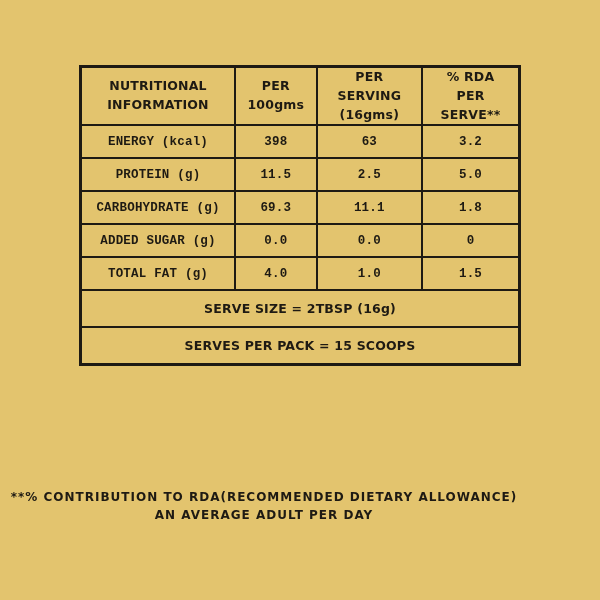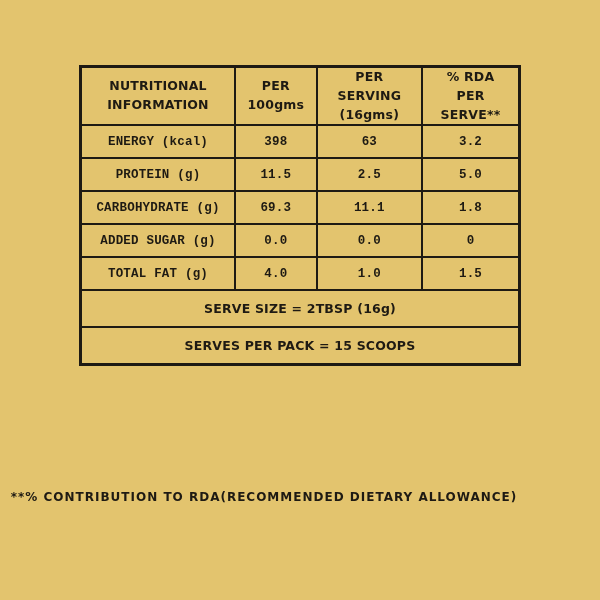--- a/index.html
+++ b/index.html
@@ -121,15 +121,16 @@
         <td colspan="4">SERVE SIZE = 2TBSP (16g)</td>
       </tr>
       <tr class="span-row">
         <td colspan="4">SERVES PER PACK = 15 SCOOPS</td>
       </tr>
     </tbody>
   </table>
 
   <div class="footnote">
     <div>**% CONTRIBUTION TO RDA(RECOMMENDED DIETARY ALLOWANCE)</div>
+    <div>AN AVERAGE ADULT PER DAY</div>
   </div>
 
 </div>
 
 </body></html>

